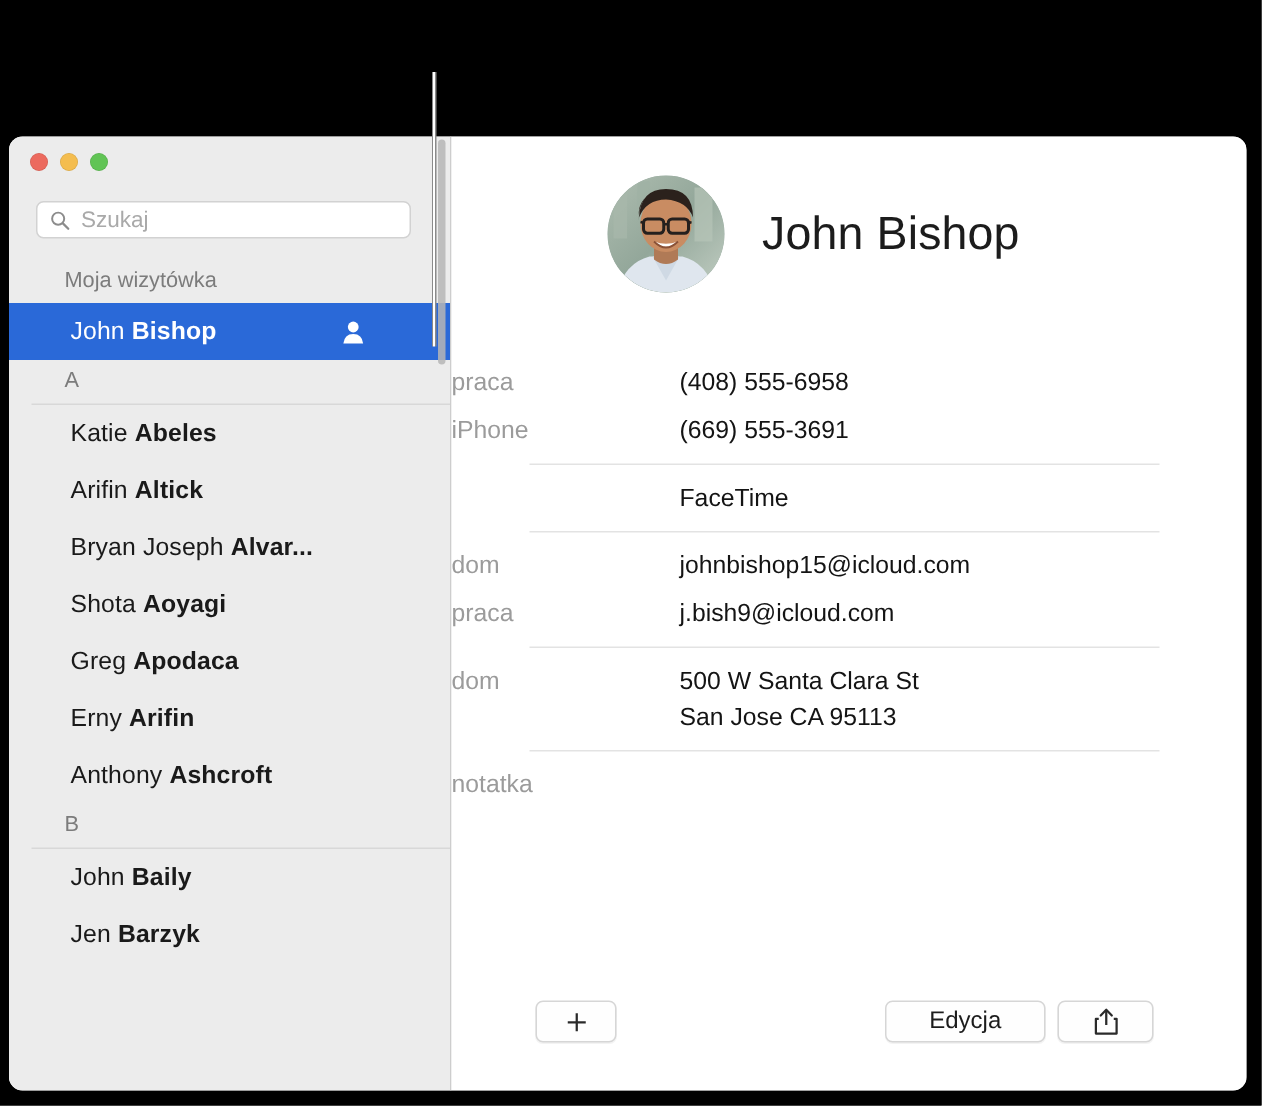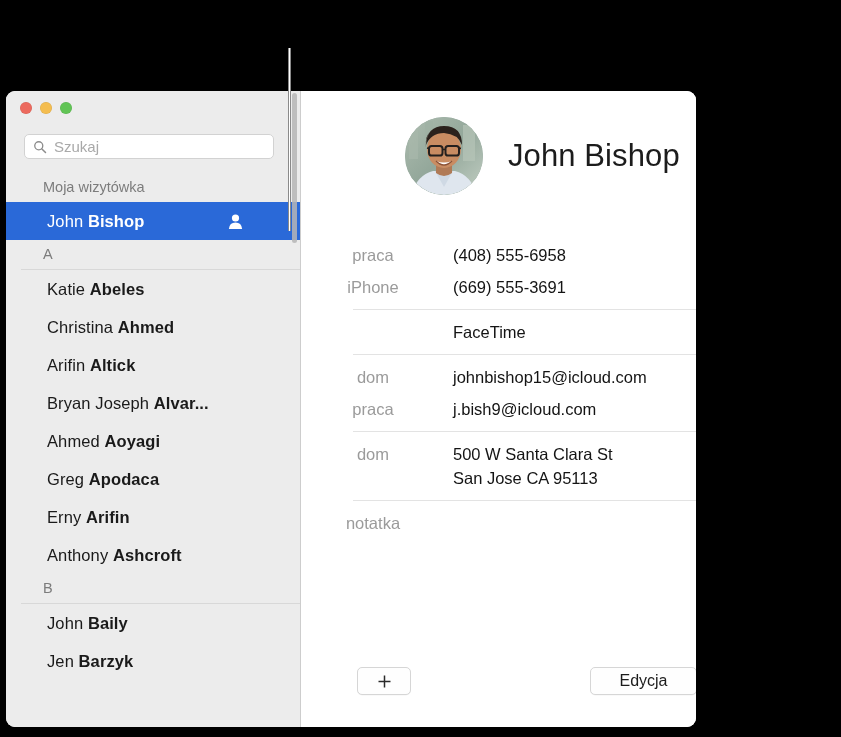--- a/index.html
+++ b/index.html
@@ -25,21 +25,21 @@
     height: 183px;
     background: linear-gradient(to right, #8a8a8a 0 1px, #ffffff 1px 2px, #8a8a8a 2px 3px);
     z-index: 50;
   }
 
   
   #app-window {
     position: absolute;
     left: 6px;
     top: 91px;
-    width: 690px;
+    width: 825px;
     height: 636px;
     border-radius: 9px;
     background: #ffffff;
     box-shadow: 0 1px 4px rgba(0,0,0,0.55), 0 0 0 0.5px rgba(0,0,0,0.35);
     overflow: hidden;
     display: flex;
   }
 
   
   #sidebar {
@@ -203,21 +203,21 @@
   .field-row {
     display: flex;
     align-items: flex-start;
     padding: 4px 0 4px 0;
     font-size: 16.5px;
     line-height: 24px;
   }
   .field-label {
     width: 152px;
     flex: 0 0 152px;
-    text-align: center;
+    text-align: left;
     color: #9b9b9b;
     padding-right: 8px;
     box-sizing: border-box;
     white-space: nowrap;
   }
   .field-value {
     color: #141414;
     white-space: pre-line;
   }
   .field-sep {
@@ -288,30 +288,27 @@
           <svg viewBox="0 0 17 17" id="mycard-person-icon">
             <circle cx="8.5" cy="5" r="3.6" fill="#ffffff"></circle>
             <path d="M1.9 16 Q2.6 9.6 8.5 9.6 Q14.4 9.6 15.1 16 Z" fill="#ffffff"></path>
           </svg>
         </div>
         <div class="group-header ruled">A</div>
         <div class="contact-row">
           <span><span>Katie </span><span class="fam">Abeles</span></span>
         </div>
         <div class="contact-row">
-          <span><span>Christina </span><span class="fam">Ahmed</span></span>
-        </div>
-        <div class="contact-row">
           <span><span>Arifin </span><span class="fam">Altick</span></span>
         </div>
         <div class="contact-row">
           <span><span>Bryan Joseph </span><span class="fam">Alvar...</span></span>
         </div>
         <div class="contact-row">
-          <span><span>Ahmed </span><span class="fam">Aoyagi</span></span>
+          <span><span>Shota </span><span class="fam">Aoyagi</span></span>
         </div>
         <div class="contact-row">
           <span><span>Greg </span><span class="fam">Apodaca</span></span>
         </div>
         <div class="contact-row">
           <span><span>Erny </span><span class="fam">Arifin</span></span>
         </div>
         <div class="contact-row">
           <span><span>Anthony </span><span class="fam">Ashcroft</span></span>
         </div>

